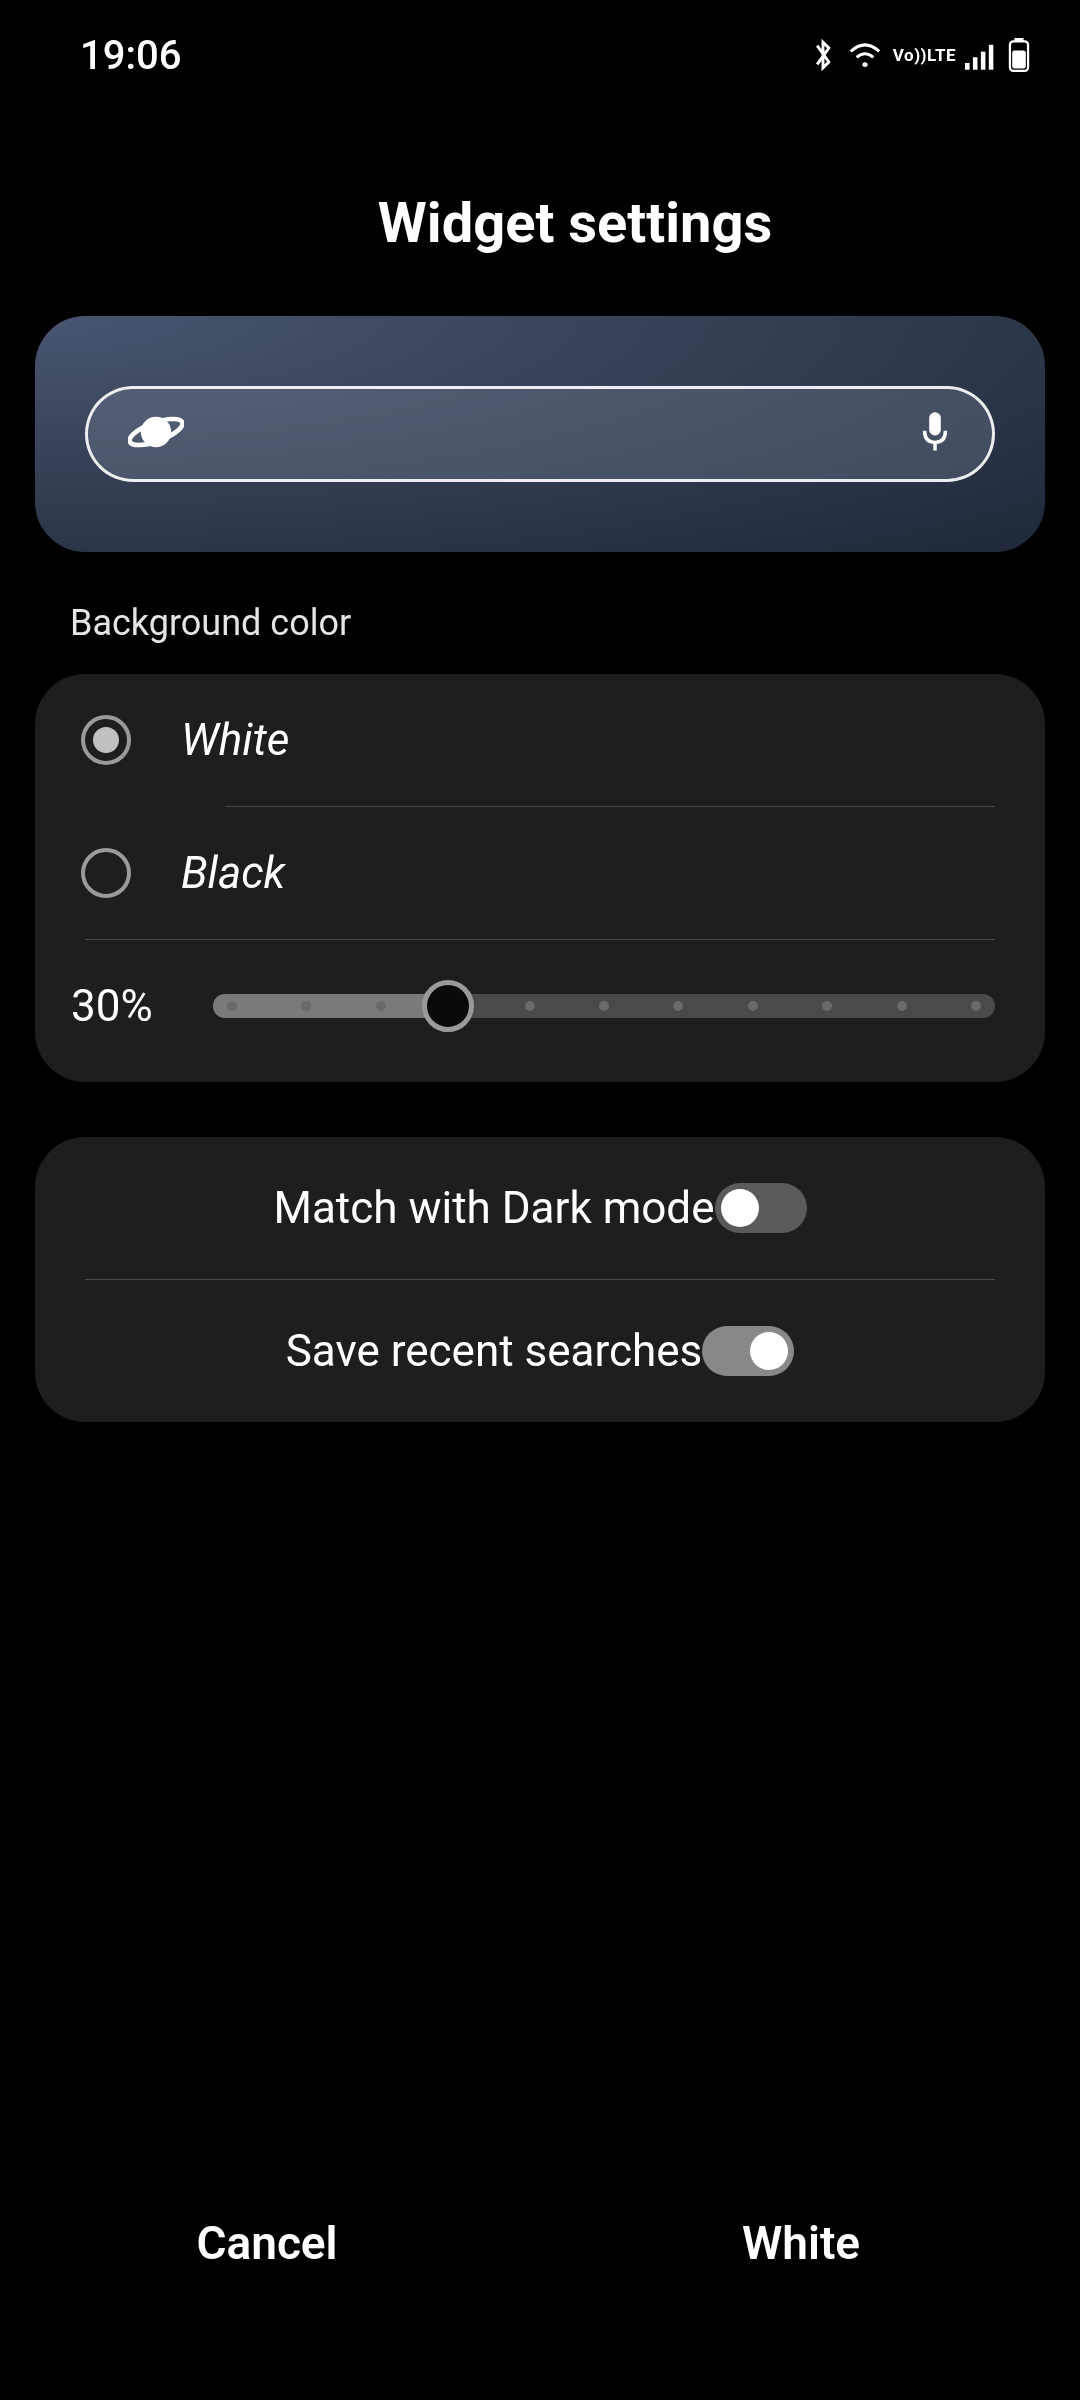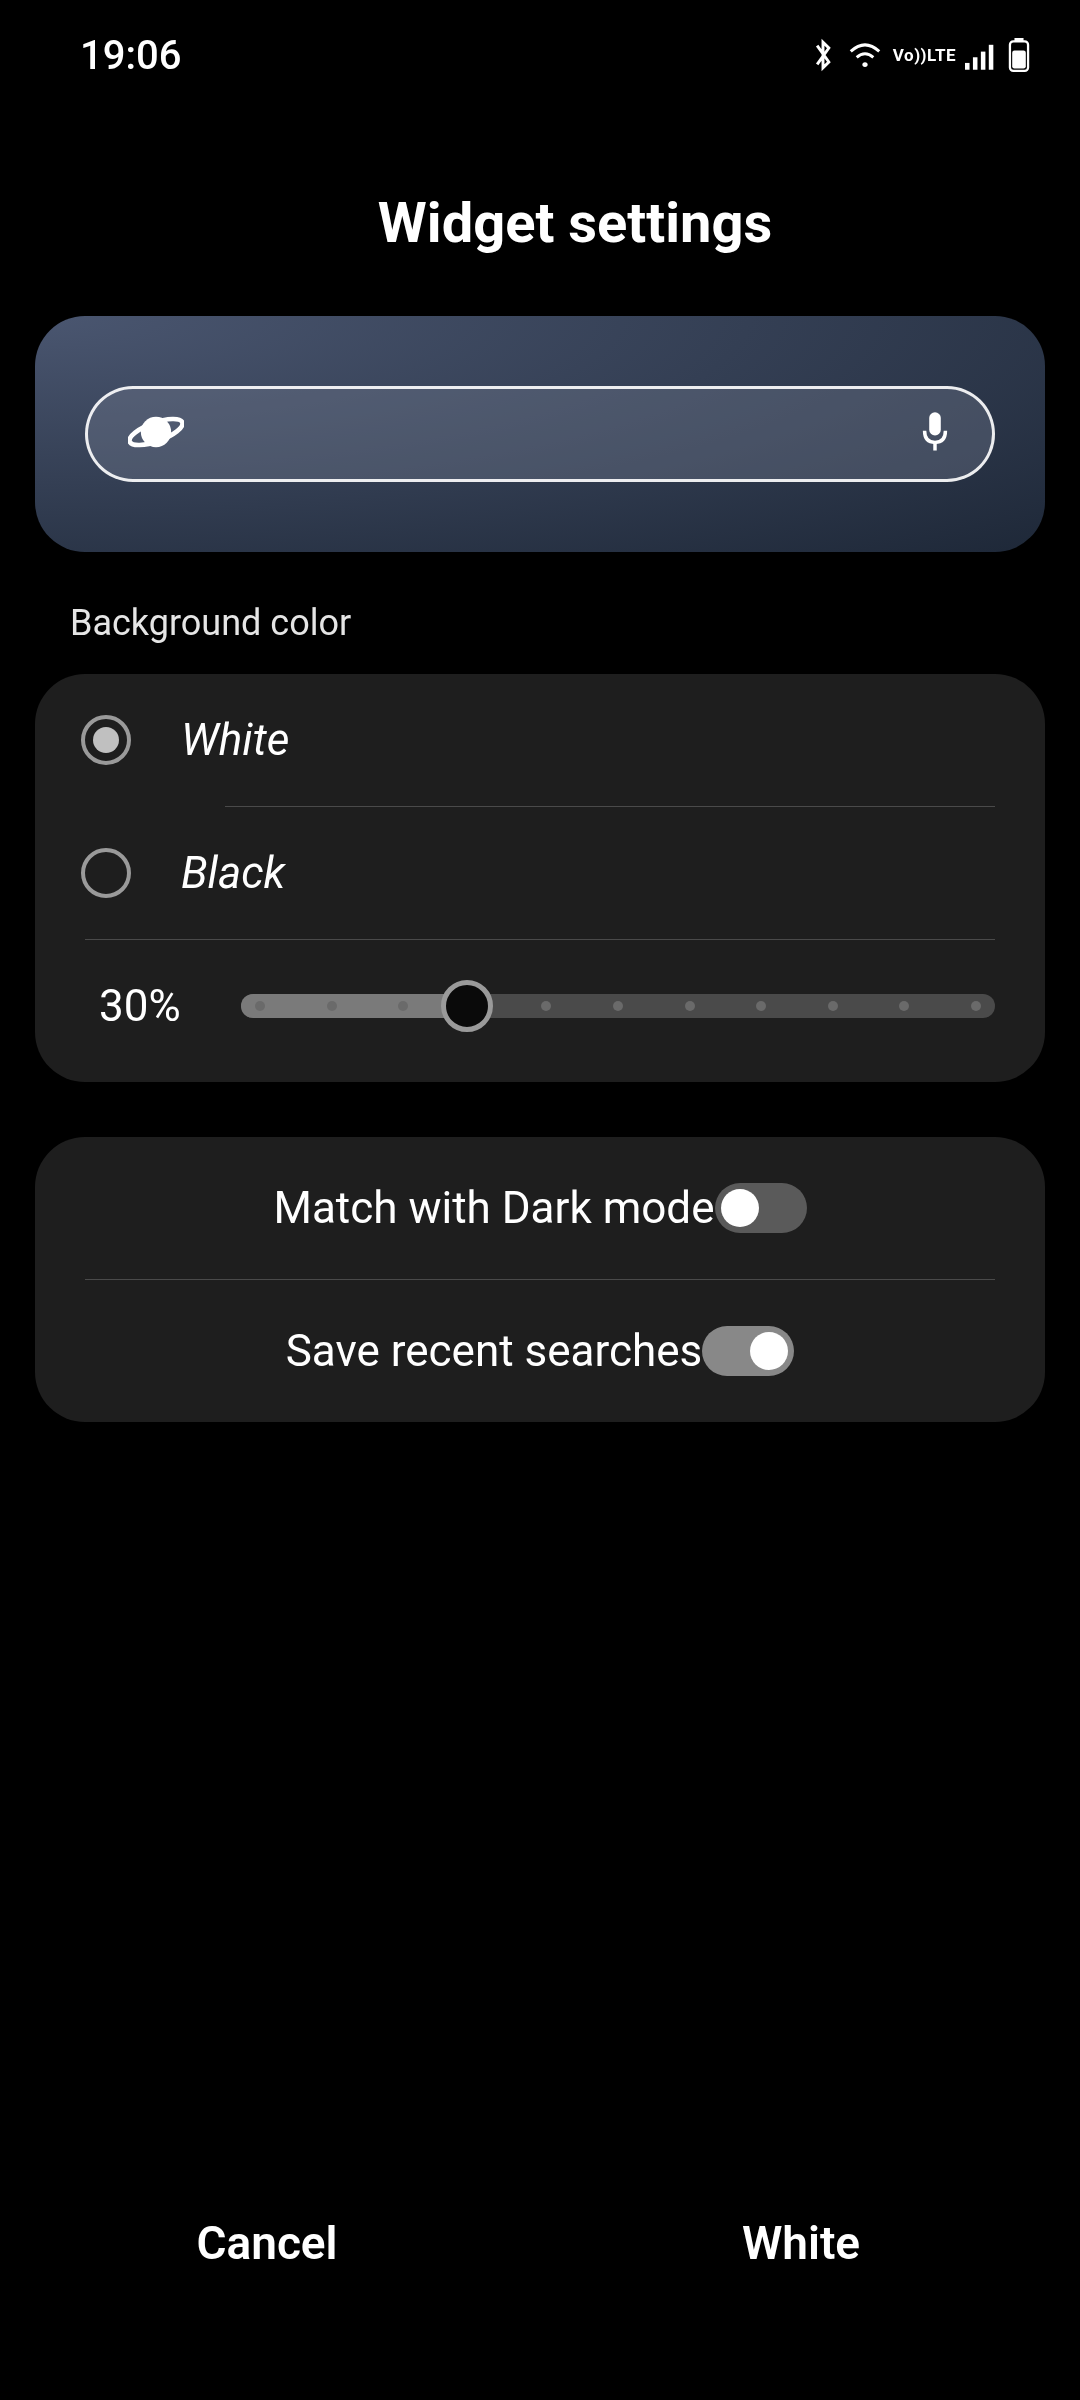--- a/index.html
+++ b/index.html
@@ -123,21 +123,21 @@
     .divider-full {
       height: 1px;
       background: #4a4a4a;
       margin: 0 50px;
     }
     
     
     .slider-row {
       display: flex;
       align-items: center;
-      padding: 40px 50px 50px 64px;
+      padding: 40px 50px 50px 36px;
       gap: 32px;
     }
     .slider-value {
       font-size: 44px;
       min-width: 110px;
     }
     .slider-track {
       flex: 1;
       height: 24px;
       background: #4a4a4a;

